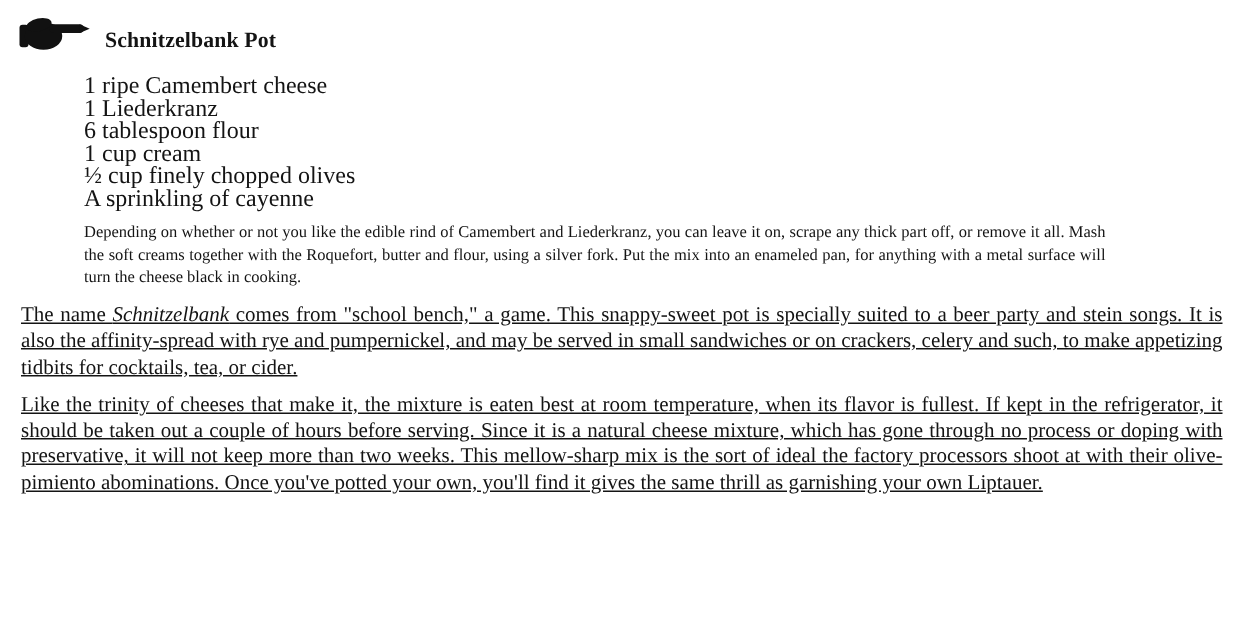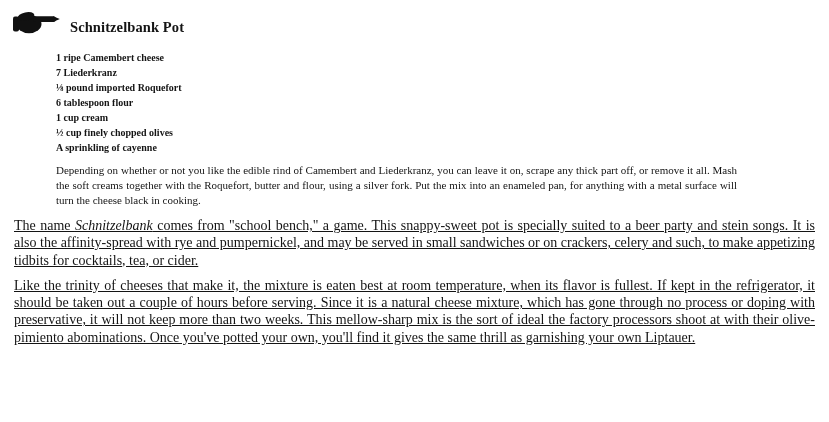--- a/index.html
+++ b/index.html
@@ -40,23 +40,22 @@
   }
   .recipe-body {
     margin-left: 42px;
     width: 681px;
     margin-top: 14px;
   }
   .ingredients {
     list-style: none;
     margin: 0;
     padding: 0;
-    font-size: 10px;
+    font-size: 16px;
     line-height: 15px;
-    font-weight: bold;
   }
   .instructions { margin-top: 8px; }
   .instruction {
     margin: 0 0 9px 0;
     font-size: 11px;
     line-height: 15px;
     text-align: justify;
   }
   .commentary {
     margin-top: 5px;
@@ -86,22 +85,21 @@
           <polygon points="41,8.2 47.8,11.1 41,14"></polygon>
         </g>
       </svg>
     </span>
     <h1 class="title">Schnitzelbank Pot</h1>
   </div>
 
   <div class="recipe-body">
     <ul class="ingredients">
         <li class="ingredient">1 ripe Camembert cheese</li>
-        <li class="ingredient">7 Liederkranz</li>
-        <li class="ingredient">⅛ pound imported Roquefort</li>
+        <li class="ingredient">1 Liederkranz</li>
         <li class="ingredient">6 tablespoon flour</li>
         <li class="ingredient">1 cup cream</li>
         <li class="ingredient">½ cup finely chopped olives</li>
         <li class="ingredient">A sprinkling of cayenne</li>
       </ul>
     <div class="instructions">
         <p class="instruction">Depending on whether or not you like the edible rind of Camembert and Liederkranz, you can leave it on, scrape any thick part off, or remove it all. Mash the soft creams together with the Roquefort, butter and flour, using a silver fork. Put the mix into an enameled pan, for anything with a metal surface will turn the cheese black in cooking.</p>
       </div>
   </div>
 

